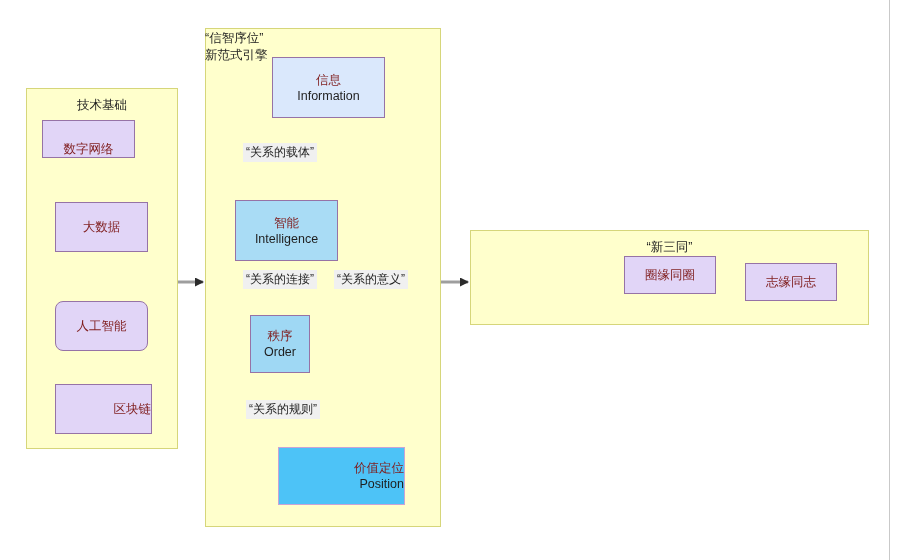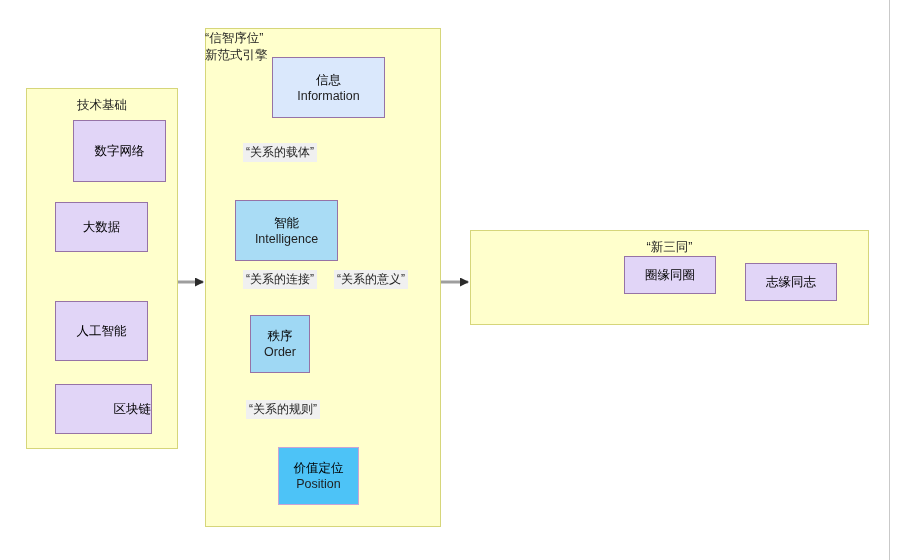--- a/index.html
+++ b/index.html
@@ -55,21 +55,21 @@
     position: absolute;
     box-sizing: border-box;
     border: 1px solid #9673a6;
     display: flex;
     flex-direction: column;
     align-items: center;
     justify-content: center;
     line-height: 1.28;
     text-align: center;
   }
-  .node .cn { font-size: 12.5px; color: #000000; }
+  .node .cn { font-size: 12.5px; color: #7f1d1d; }
   .node .en { font-size: 12.5px; color: #1f1f1f; }
 
   .node.lavender { background: #e1d5f7; border-color: #9673a6; }
   .node.lightblue { background: #dae8fc; border-color: #9673a6; }
   .node.midblue  { background: #a9dcf5; border-color: #9673a6; }
   .node.midblue2 { background: #9fd8f4; border-color: #9673a6; }
   .node.deepblue { background: #4dc3f7; border-color: #c9a3d6; }
 
   
   .edge-label {
@@ -121,27 +121,27 @@
     <line x1="286" y1="250" x2="286" y2="312" stroke="#4d4d4d" stroke-width="1.3" marker-end="url(#arrow)"></line>
 
     <path d="M 286,373 C 288,405 298,428 304,446" fill="none" stroke="#4d4d4d" stroke-width="1.3" marker-end="url(#arrow)"></path>
 
     <path d="M 370,446 C 398,392 396,210 355,120" fill="none" stroke="#4d4d4d" stroke-width="1.3" marker-end="url(#arrow)"></path>
   </svg>
 
   <div class="group" style="left:26px; top:88px; width:152px; height:361px;padding-left:32px;">
     <div class="group-title" style="top:8px;">技术基础</div>
   </div>
-  <div class="node lavender" style="left:73px; top:120px; width:93px; height:62px;">
+  <div class="node lavender" style="left:42px; top:120px; width:93px; height:38px;justify-content:flex-end;">
     <span class="cn">数字网络</span>
   </div>
   <div class="node lavender" style="left:55px; top:202px; width:93px; height:50px;">
     <span class="cn">大数据</span>
   </div>
-  <div class="node lavender" style="left:55px; top:301px; width:93px; height:60px;">
+  <div class="node lavender" style="left:55px; top:301px; width:93px; height:50px;border-radius:8px;">
     <span class="cn">人工智能</span>
   </div>
   <div class="node lavender" style="left:55px; top:384px; width:97px; height:50px;align-items:flex-end;">
     <span class="cn">区块链</span>
   </div>
 
   <div class="group" style="left:205px; top:28px; width:236px; height:499px;">
   </div>
 
   <div style="position:absolute; left:205px; top:30px; width:236px; line-height:1.35;">
@@ -172,21 +172,21 @@
 
   <div class="node midblue2" style="left:250px; top:315px; width:60px; height:58px;">
     <span class="cn">秩序</span>
     <span class="en">Order</span>
   </div>
 
   <div class="edge-label" style="left:246px; top:400px;">
     <span>“关系的规则”</span>
   </div>
 
-  <div class="node deepblue" style="left:278px; top:447px; width:81px; height:58px;">
+  <div class="node deepblue" style="left:278px; top:447px; width:127px; height:58px;align-items:flex-end;">
     <span class="cn">价值定位</span>
     <span class="en">Position</span>
   </div>
 
   <div class="group" style="left:470px; top:230px; width:399px; height:95px;">
     <div class="group-title" style="top:8px;">“新三同”</div>
   </div>
   <div class="node lavender" style="left:624px; top:256px; width:92px; height:38px;">
     <span class="cn">圈缘同圈</span>
   </div>

